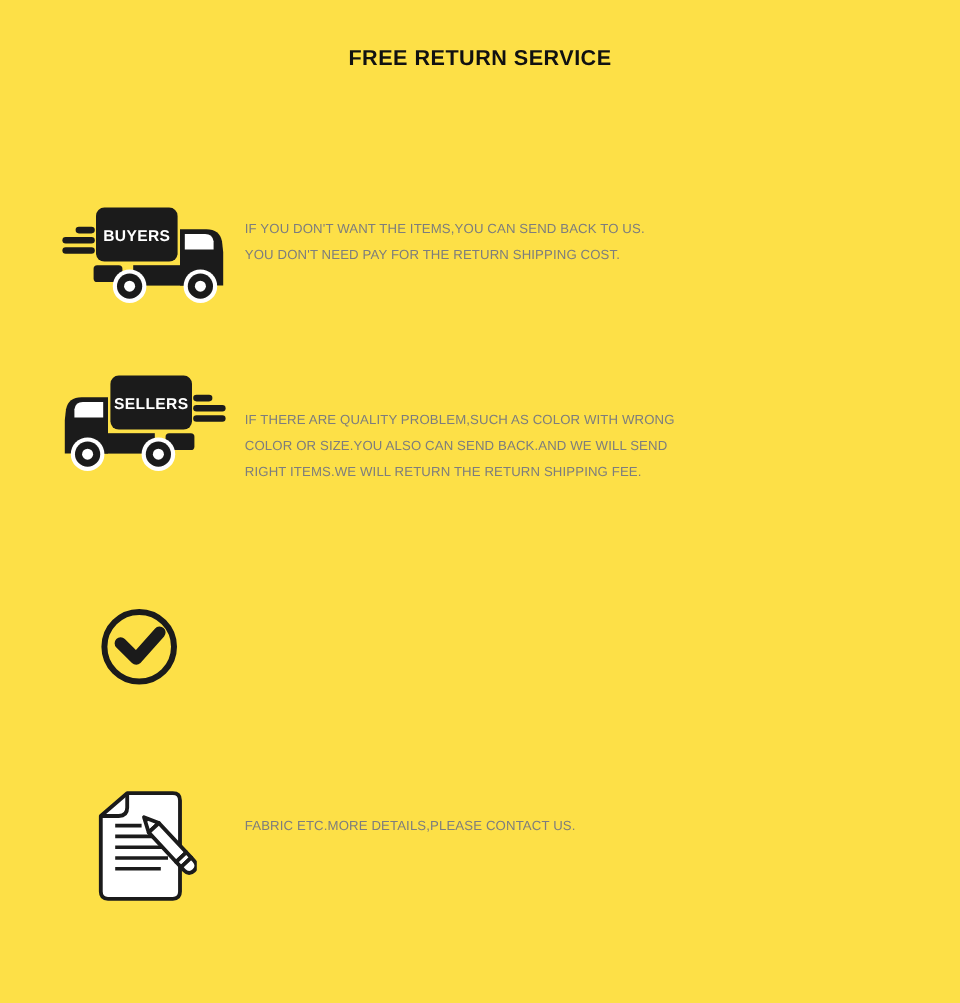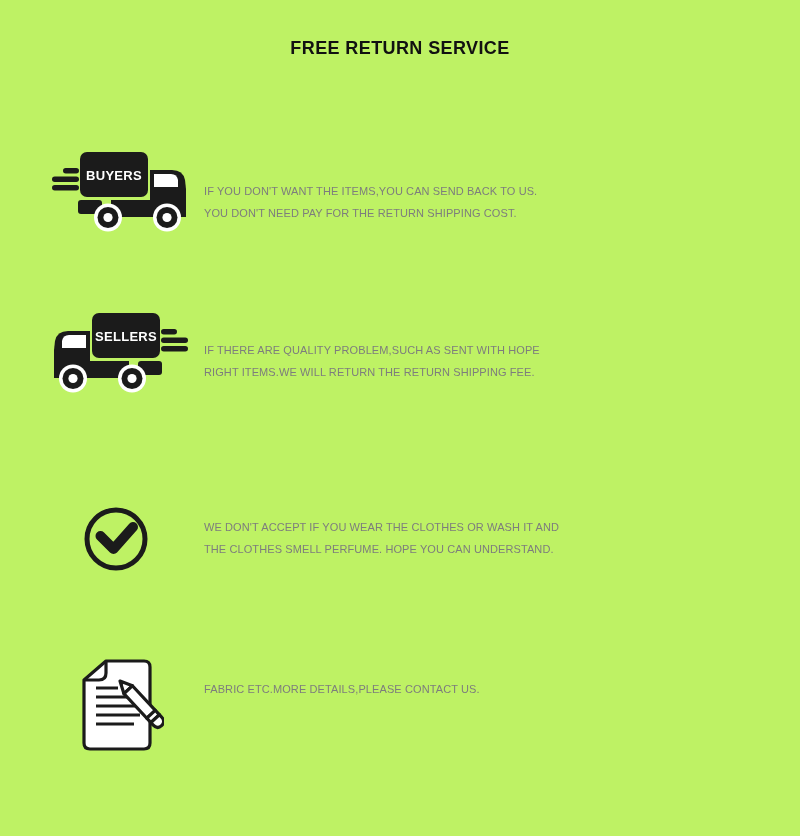--- a/index.html
+++ b/index.html
@@ -5,21 +5,21 @@
   html, body {
     margin: 0;
     padding: 0;
     background: #ffffff;
   }
   .page {
     position: relative;
     width: 800px;
     height: 836px;
     margin: 0 auto;
-    background: #bef264;
+    background: #fde047;
     font-family: "Liberation Sans", "DejaVu Sans", sans-serif;
     overflow: hidden;
   }
   .page-title {
     position: absolute;
     top: 38px;
     left: 0;
     width: 100%;
     text-align: center;
     font-size: 18px;
@@ -57,21 +57,21 @@
     color: #7d7d7d;
     font-size: 11px;
     line-height: 22px;
     letter-spacing: 0.1px;
     white-space: nowrap;
   }
   .text-row-1 { top: 180px; }
   .text-row-2 { top: 339px; }
   .text-row-3 { top: 516px; }
   .text-row-4 { top: 678px; }
-  .truck-1 { left: 45px; top: 147px; width: 150px; height: 95px; text-align: center; }
+  .truck-1 { left: 45px; top: 168px; width: 150px; height: 95px; text-align: center; }
   .truck-2 { left: 45px; top: 308px; width: 150px; height: 95px; }
   .check-1 { left: 83px;  top: 506px; width: 66px;  height: 66px; }
   .doc-1   { left: 80px;  top: 657px; width: 84px;  height: 100px; }
 </style>
 </head>
 <body>
 
 <div class="page">
 
   <div class="page-title">FREE RETURN SERVICE</div>
@@ -119,33 +119,30 @@
         <circle cx="63" cy="70.5" r="10.5" class="ink"></circle>
         <circle cx="63" cy="70.5" r="4.6" class="paper"></circle>
         <circle cx="122" cy="70.5" r="10.5" class="ink"></circle>
         <circle cx="122" cy="70.5" r="4.6" class="paper"></circle>
         <path d="M109 27 H126 Q132 27 133 33 V40 H109 Z" class="paper"></path>
       </g>
       <text x="81" y="32.5" text-anchor="middle" class="truck-label">SELLERS</text>
     </svg>
   </div>
   <div class="section-text text-row-2">
-    <div>IF THERE ARE QUALITY PROBLEM,SUCH AS SENT WITH HOPE</div>
+    <div>IF THERE ARE QUALITY PROBLEM,SUCH AS COLOR WITH WRONG</div>
+    <div>COLOR OR SIZE.YOU ALSO CAN SEND BACK.AND WE WILL SEND</div>
     <div>RIGHT ITEMS.WE WILL RETURN THE RETURN SHIPPING FEE.</div>
   </div>
 
   <div class="icon-box check-1">
     <svg viewBox="0 0 66 66" xmlns="http://www.w3.org/2000/svg" aria-hidden="true">
       <circle cx="33" cy="33" r="29" fill="none" stroke="#1b1b1b" stroke-width="5"></circle>
       <path d="M17.5 30 L30.5 43 L50 21" fill="none" stroke="#1b1b1b" stroke-width="10" stroke-linecap="round" stroke-linejoin="round"></path>
     </svg>
-  </div>
-  <div class="section-text text-row-3">
-    <div>WE DON'T ACCEPT IF YOU WEAR THE CLOTHES OR WASH IT AND</div>
-    <div>THE CLOTHES SMELL PERFUME. HOPE YOU CAN UNDERSTAND.</div>
   </div>
 
   <div class="icon-box doc-1">
     <svg viewBox="0 0 84 100" xmlns="http://www.w3.org/2000/svg" aria-hidden="true">
       <path class="outline" d="M26 4 H64 Q70 4 70 10 V86 Q70 92 64 92 H10 Q4 92 4 86 V23 Z"></path>
       <path d="M26 4 V16 Q26 23 19 23 H4" fill="none" stroke="#1b1b1b" stroke-width="3.2" stroke-linejoin="round"></path>
       <g stroke="#1b1b1b" stroke-width="3" stroke-linecap="butt">
         <line x1="16" y1="31" x2="38" y2="31"></line>
         <line x1="16" y1="40" x2="56" y2="40"></line>
         <line x1="16" y1="49" x2="58" y2="49"></line>

